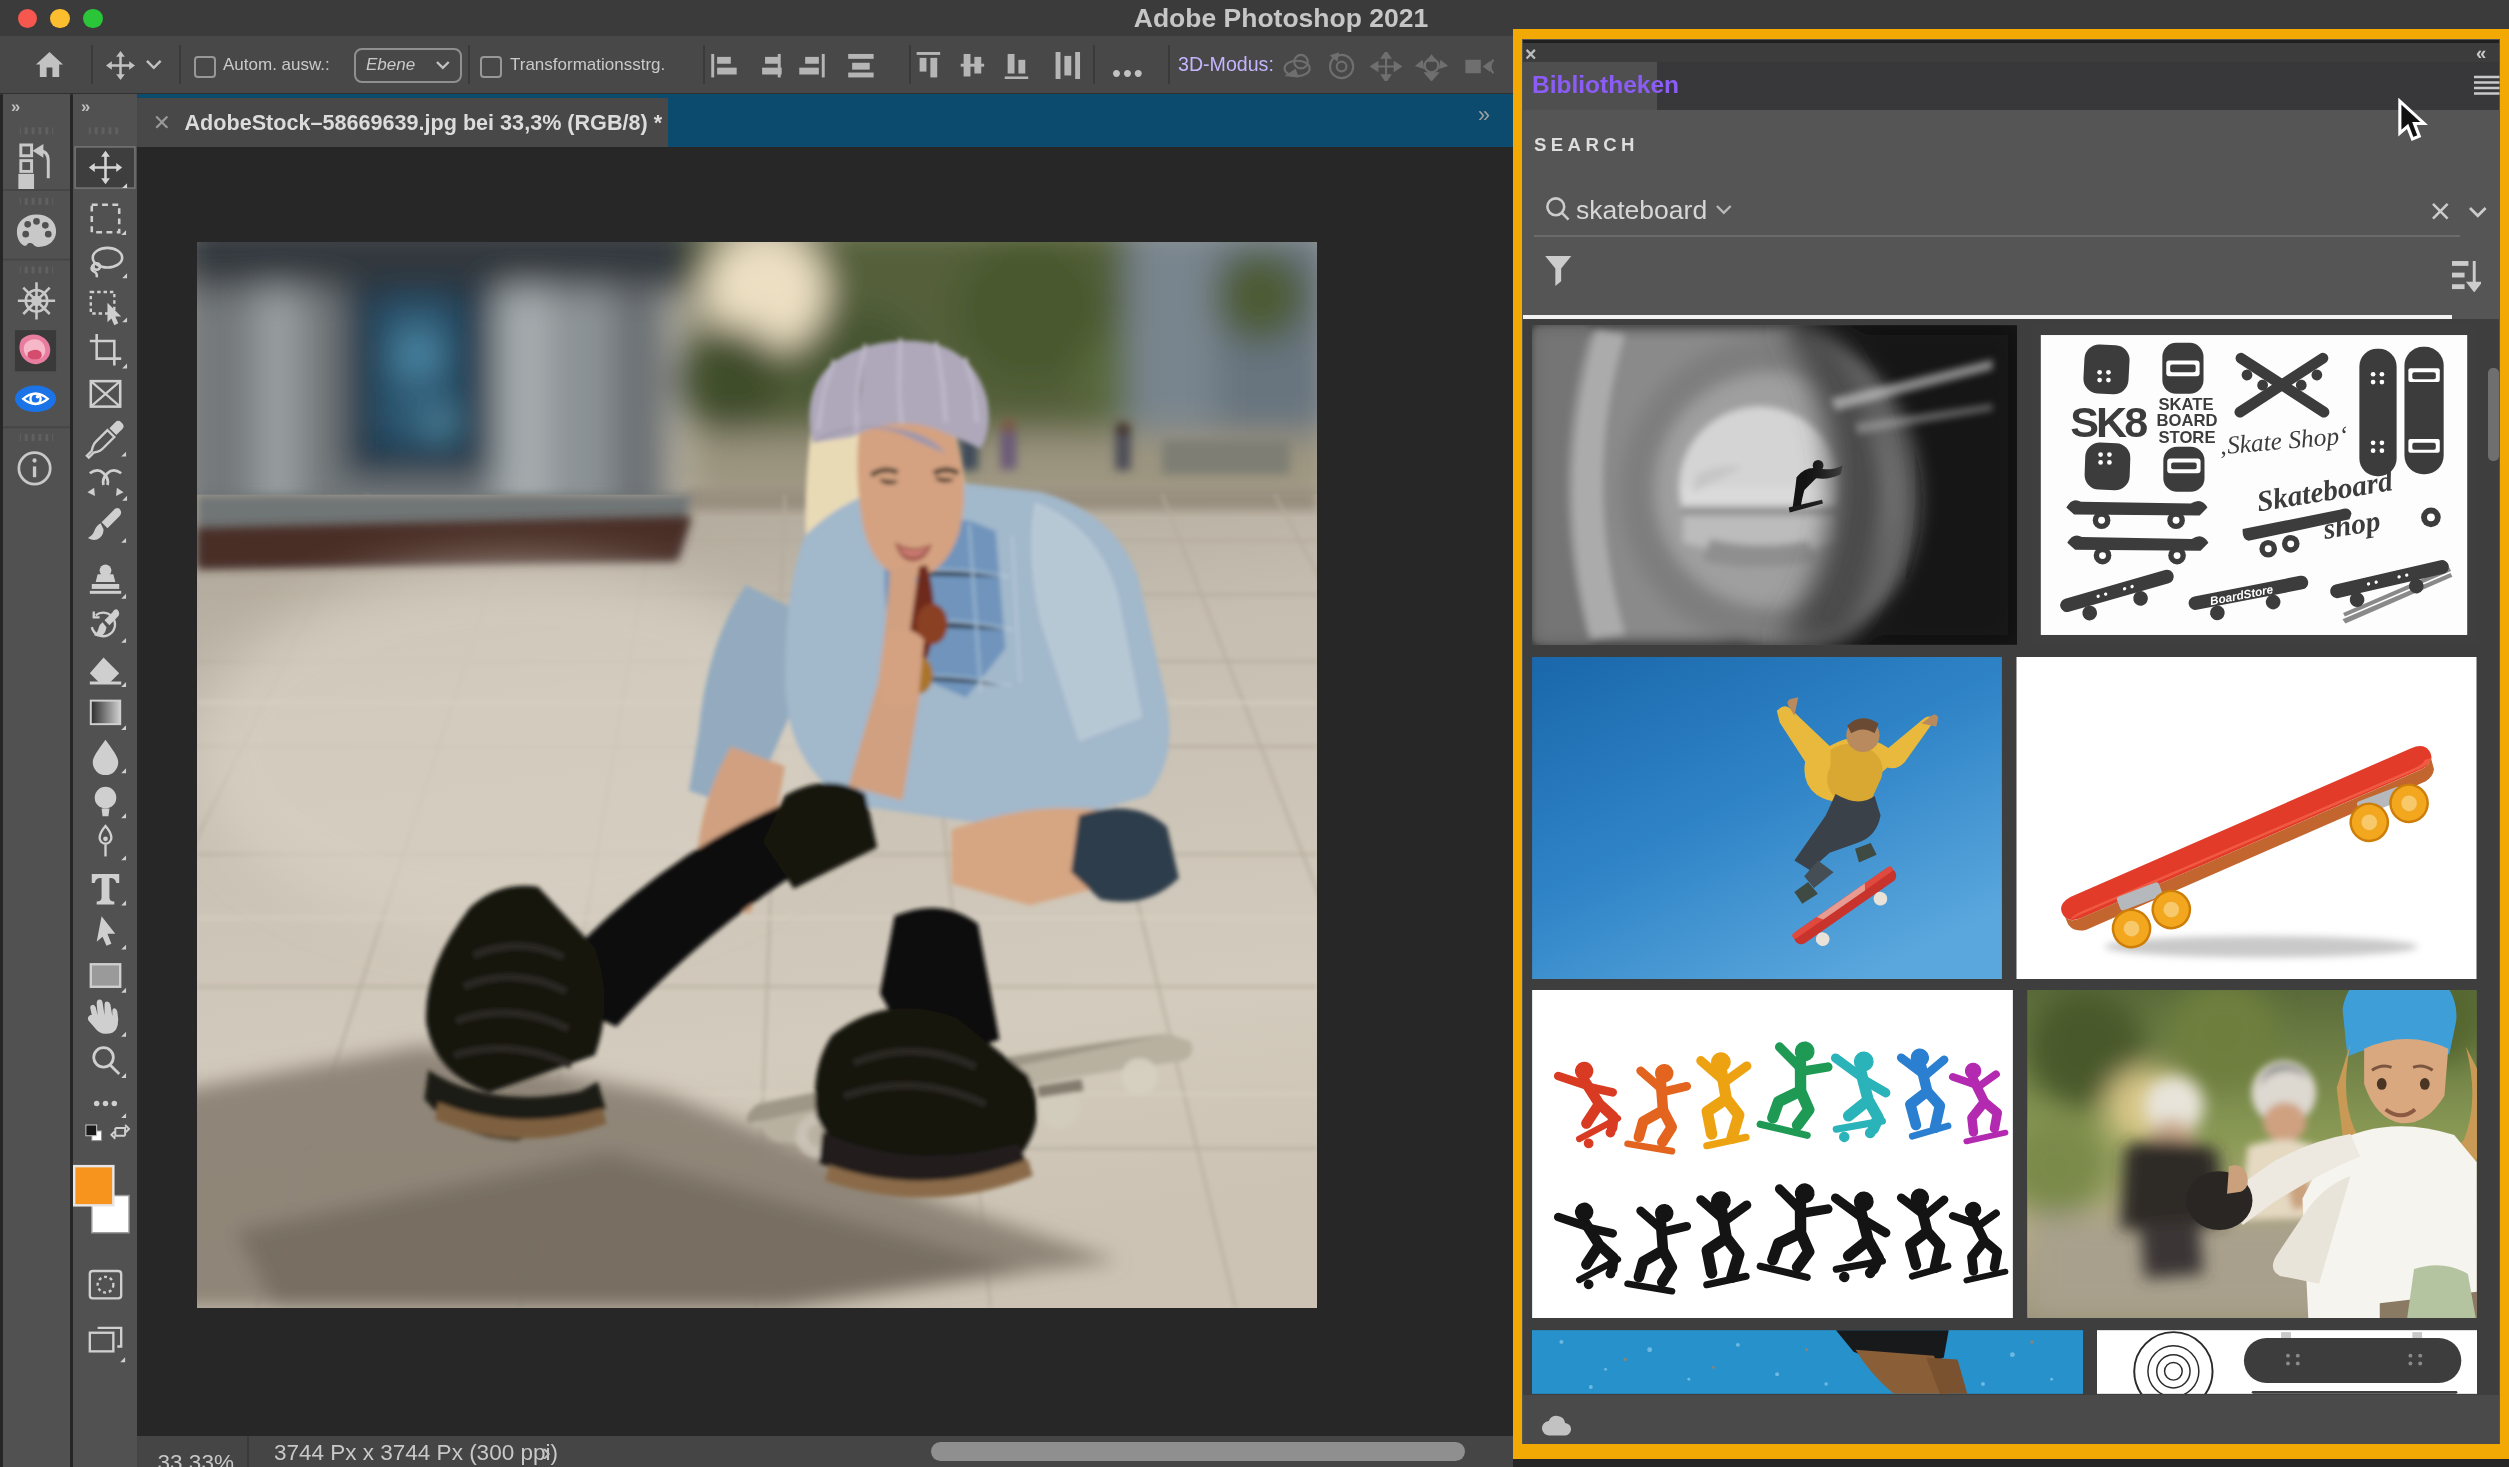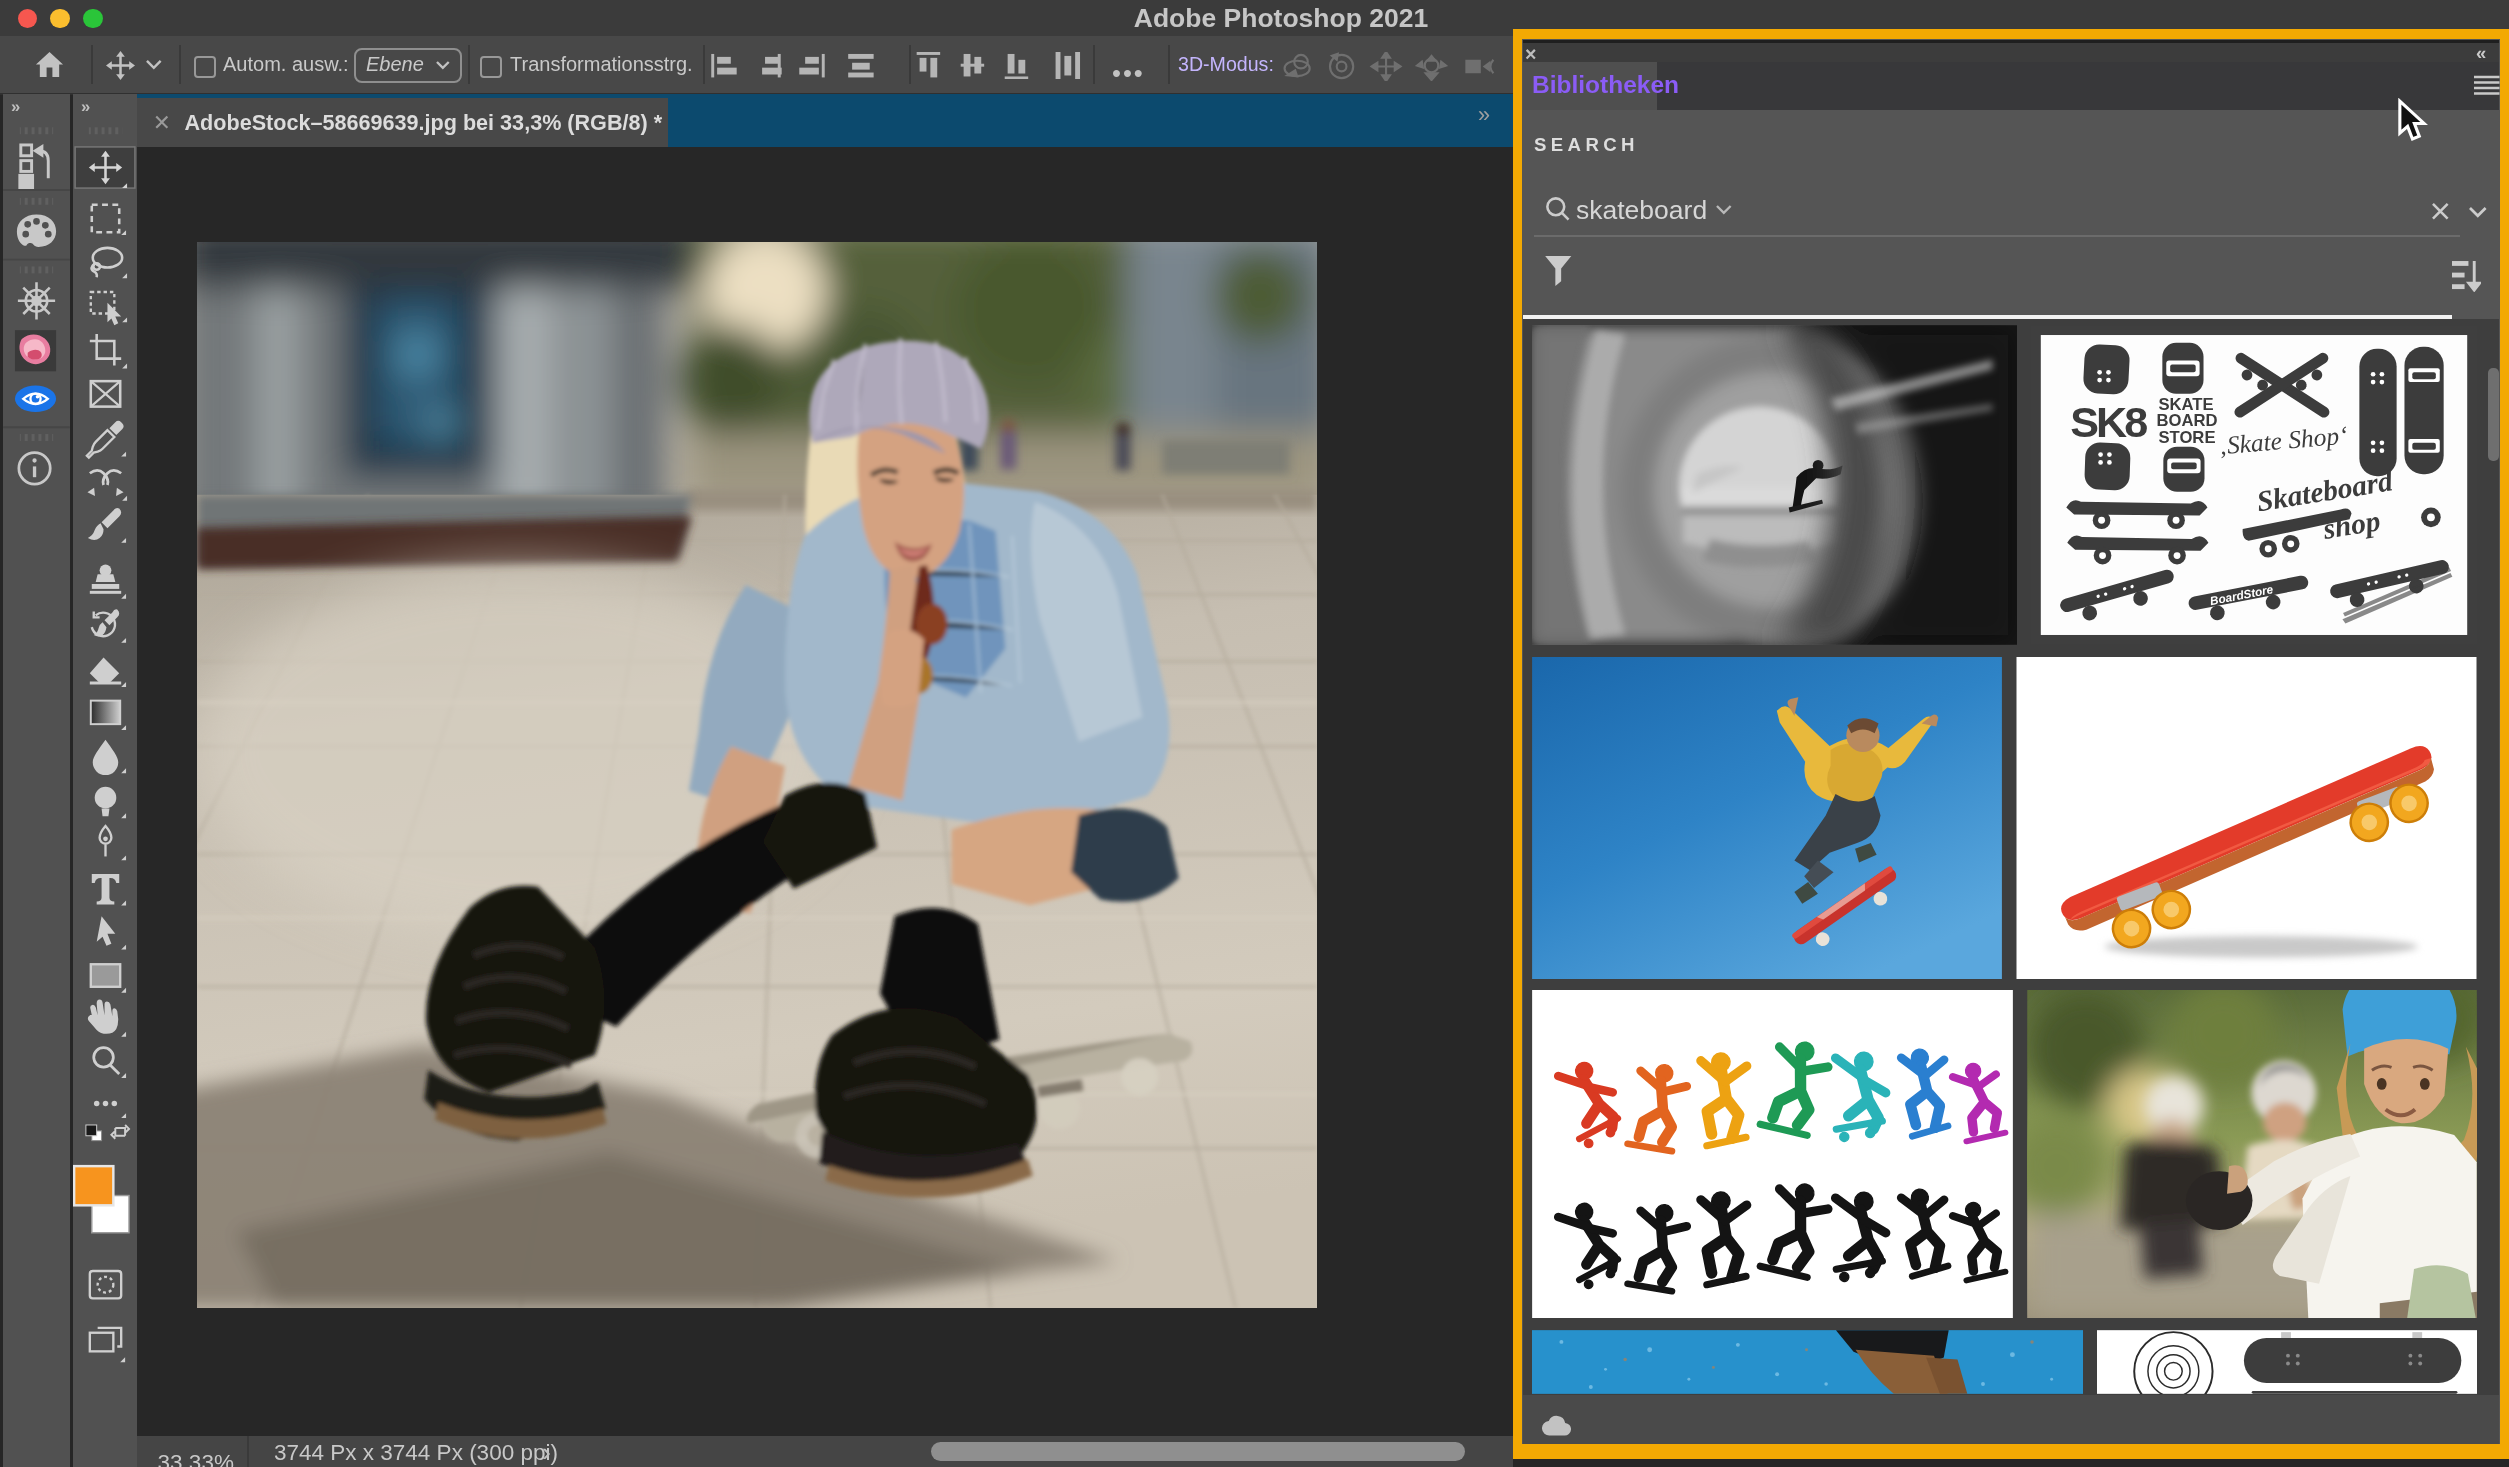--- a/index.html
+++ b/index.html
@@ -4,21 +4,21 @@
 <style>
 html,body{margin:0;padding:0;}
 body{width:2509px;height:1467px;position:relative;background:#262626;overflow:hidden;
  font-family:"Liberation Sans",sans-serif;-webkit-font-smoothing:antialiased;}
 .abs{position:absolute;}
 #titlebar{left:0;top:0;width:2509px;height:36px;background:#3b3b3b;}
 #title{left:0;top:0;width:2470px;height:36px;line-height:36px;text-align:center;color:#c6c6c6;font-size:26.5px;font-weight:bold;margin-left:46px;}
 .tl{top:8.8px;width:19.6px;height:19.6px;border-radius:50%;}
 #optbar{left:0;top:36px;width:2509px;height:57px;background:#484848;border-bottom:2px solid #303030;}
 .osep{top:45px;width:2px;height:39px;background:#3a3a3a;}
-.otext{top:36px;height:57px;line-height:57px;color:#c9c9c9;font-size:20px;}
+.otext{top:36px;height:57px;line-height:57px;color:#c9c9c9;font-size:17px;}
 .checkbox{top:56px;width:17.6px;height:17.6px;border:2px solid #989898;border-radius:3.9px;background:transparent;}
 #dock1{left:2.9px;top:94px;width:67px;height:1373px;background:#515151;}
 #dock2{left:73px;top:94px;width:65px;height:1373px;background:#515151;}
 #tabbar{left:137px;top:94px;width:1376px;height:53px;background:#0c4a6e;}
 #activetab{left:0px;top:3.9px;width:531px;height:49px;background:#484848;color:#dcdcdc;font-size:21.6px;font-weight:bold;line-height:49px;white-space:nowrap;overflow:hidden;}
 #canvas{left:137px;top:147px;width:1376px;height:1289px;background:#272727;}
 #statusbar{left:137px;top:1436px;width:1376px;height:31px;background:#454545;color:#c8c8c8;font-size:22.5px;}
 #libpanel{left:1513px;top:29px;width:996px;height:1430px;background:#555555;
  border-style:solid;border-color:#f3a903;border-width:10.8px 9.8px 15.7px 9.8px;box-sizing:border-box;}
 .ltext{color:#8b5cf6;}

